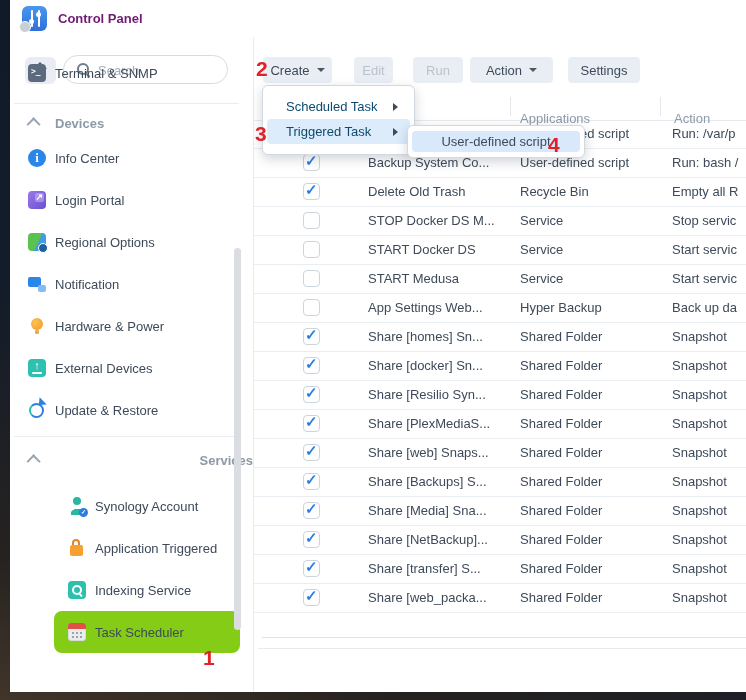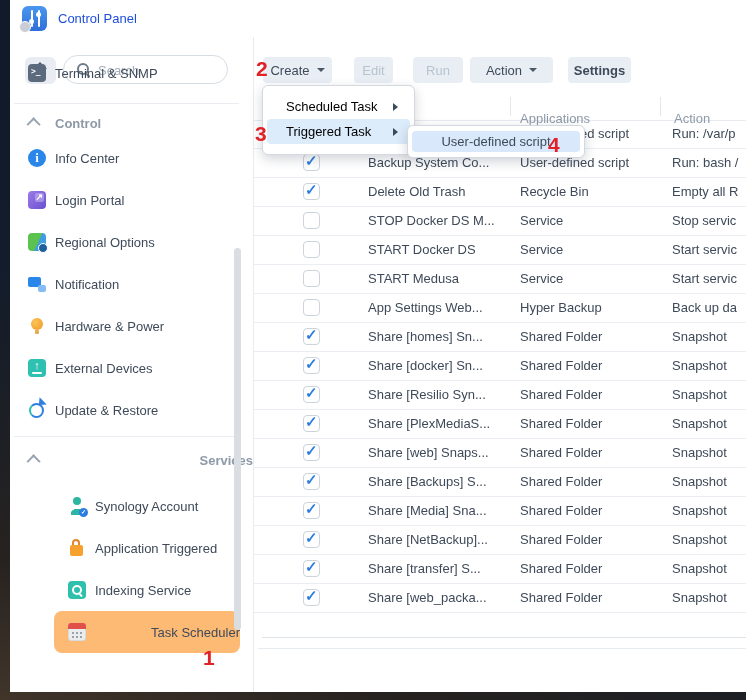--- a/index.html
+++ b/index.html
@@ -12,42 +12,42 @@
 
   
   .titlebar{position:absolute;left:0;top:0;right:0;height:37px;background:#fff;border-bottom:1px solid #e8ecf1;}
   .cp-icon{position:absolute;left:12px;top:6px;width:25px;height:25px;border-radius:6px;
     background:linear-gradient(180deg,#4a97f0,#2e6fd9);}
   .cp-icon::before,.cp-icon::after{content:"";position:absolute;top:4px;bottom:4px;width:2px;background:#fff;border-radius:1px;}
   .cp-icon::before{left:9px;}.cp-icon::after{left:16px;}
   .cp-icon .knob1{position:absolute;left:7px;top:13px;width:5px;height:5px;background:#fff;border-radius:50%;}
   .cp-icon .knob2{position:absolute;left:14px;top:6px;width:5px;height:5px;background:#fff;border-radius:50%;}
   .cp-icon .ball{position:absolute;left:-3px;bottom:-2px;width:10px;height:10px;background:#c9ced6;border:1px solid #fff;border-radius:50%;}
-  .win-title{position:absolute;left:48px;top:0;line-height:37px;font-size:13px;font-weight:normal;color:#1d4ed8;}
+  .win-title{position:absolute;left:48px;top:0;line-height:37px;font-size:13px;font-weight:bold;color:#701a75;}
 
   
   .sidebar{position:absolute;left:0;top:37px;width:243px;bottom:0;background:#fff;border-right:1px solid #e8ecf1;}
   .home-btn{position:absolute;left:15px;top:20px;width:31px;height:27px;background:#e9edf3;border-radius:6px;}
   .home-glyph{position:absolute;left:0;top:0;width:100%;height:100%;}
   .home-glyph::before{content:"";position:absolute;left:8px;top:5px;width:0;height:0;
     border-left:7px solid transparent;border-right:7px solid transparent;border-bottom:7px solid #4d5a68;}
   .home-glyph::after{content:"";position:absolute;left:10px;top:11px;width:10px;height:8px;background:#4d5a68;}
   .search-box{position:absolute;left:53px;top:18px;width:165px;height:29px;background:#fff;
     border:1px solid #d5dce4;border-radius:15px;box-sizing:border-box;}
   .mag{position:absolute;left:13px;top:7px;width:14px;height:14px;}
   .mag::before{content:"";position:absolute;left:0;top:0;width:8px;height:8px;border:2px solid #6f7b88;border-radius:50%;}
   .mag::after{content:"";position:absolute;left:10px;top:10px;width:5px;height:2px;background:#6f7b88;border-radius:1px;
     transform:rotate(45deg);transform-origin:0 0;}
   .search-input{position:absolute;left:32px;top:1px;width:120px;height:25px;border:none;outline:none;
     font-family:"Liberation Sans",sans-serif;font-size:13px;color:#3e4a59;background:transparent;}
   .search-input::placeholder{color:#a4aeba;}
 
   .sb-row{position:absolute;left:0;right:0;}
   .sb-item{display:flex;align-items:center;height:42px;margin:0 13px 0 4px;padding-left:14px;border-radius:8px;}
-  .sb-item.selected{background:#fdba74;justify-content:space-between;}
+  .sb-item.selected{background:#84cc16;}
   .sb-label{font-size:13px;color:#3e4a59;white-space:nowrap;}
   .sec-header{position:absolute;left:0;right:0;height:32px;display:flex;align-items:center;padding-left:20px;}
   .chev{width:8px;height:8px;border-left:2px solid #98a4b1;border-top:2px solid #98a4b1;transform:rotate(45deg) translateY(2px);margin-right:15px;}
   .sec-label{font-size:13px;font-weight:bold;color:#8d99a7;}
   .sb-divider{position:absolute;left:4px;right:14px;height:1px;background:#e9edf1;}
   .sb-scrollbar{position:absolute;left:224px;top:248px;width:7px;height:382px;background:#dadde1;border-radius:4px;}
 
   
   .ic{width:18px;height:18px;position:relative;flex:0 0 18px;margin-right:9px;}
   .terminal-icon{background:#5b6b7d;border-radius:4px;}
@@ -91,21 +91,21 @@
   
   .main{position:absolute;left:244px;top:37px;right:0;bottom:0;background:#fff;}
   .toolbar{position:absolute;left:0;top:0;right:0;height:56px;}
   .tb-btn{position:absolute;top:20px;height:26px;background:#e9eef5;border-radius:4px;
     display:flex;align-items:center;justify-content:center;font-size:13px;color:#3e4a59;box-sizing:border-box;}
   .tb-btn.disabled{color:#b9c3cd;}
   .tb-btn:nth-of-type(1){left:9px;width:69px;}
   .tb-btn:nth-of-type(2){left:100px;width:39px;}
   .tb-btn:nth-of-type(3){left:159px;width:50px;}
   .tb-btn:nth-of-type(4){left:216px;width:83px;}
-  .tb-btn:nth-of-type(5){left:314px;width:63px;font-weight:bold;}
+  .tb-btn:nth-of-type(5){left:314px;width:72px;}
   .caret{display:none;width:0;height:0;border-left:4px solid transparent;border-right:4px solid transparent;
     border-top:4px solid #4a5866;margin-left:7px;}
   .caret.on{display:inline-block;}
 
   .thead{position:absolute;left:0;top:56px;right:0;height:27px;border-bottom:1px solid #e7ebef;}
   .th{position:absolute;top:0;line-height:27px;font-size:13px;color:#8e9aa9;white-space:nowrap;margin-top:12px;}
   .th-app{left:266px;}
   .th-action{left:420px;}
   .th-sep{position:absolute;top:4px;width:1px;height:19px;background:#e3e8ed;}
   .th-sep1{left:256px;}.th-sep2{left:406px;}
@@ -118,21 +118,21 @@
   .c-name{left:114px;width:150px;}
   .c-app{left:266px;width:148px;}
   .c-action{left:418px;right:0;}
   .bot-line1{position:absolute;left:8px;right:0;top:600px;height:1px;background:#dfe4ea;}
   .bot-line2{position:absolute;left:4px;right:0;top:611px;height:1px;background:#e6ebf0;}
 
   
   .menu1{position:absolute;left:252px;top:85px;width:153px;height:70px;background:#fff;z-index:50;
     border:1px solid #d3d9e0;border-radius:6px;box-shadow:0 4px 12px rgba(50,60,80,.22);box-sizing:border-box;padding-top:8px;}
   .m-item{height:25px;margin:0 4px;border-radius:4px;display:flex;align-items:center;padding-left:19px;
-    font-size:13px;color:#000000;white-space:nowrap;}
+    font-size:13px;color:#0c4a6e;white-space:nowrap;}
   .m-item.hl{background:#dcecfb;}
   .marr{width:0;height:0;border-top:4px solid transparent;border-bottom:4px solid transparent;
     border-left:5px solid #3e4a59;margin-left:auto;margin-right:12px;}
   .menu2{position:absolute;left:397px;top:125px;width:178px;height:33px;background:#fff;z-index:51;
     border:1px solid #d3d9e0;border-radius:6px;box-shadow:0 4px 12px rgba(50,60,80,.22);box-sizing:border-box;padding:5px 4px;}
   .m2-item{height:21px;border-radius:4px;display:flex;align-items:center;justify-content:center;
     font-size:13px;color:#3e4a59;white-space:nowrap;}
   .m2-item.hl{background:#d9e9fb;}
 
   
@@ -169,21 +169,21 @@
   <div class="sb-item">
     <span class="ic terminal-icon"></span>
     <span class="sb-label">Terminal &amp; SNMP</span>
   </div>
 </div>
 
     <div class="sb-divider" style="top:66px;"></div>
 
     <div class="sec-header" style="top:70px;">
       <span class="chev"></span>
-      <span class="sec-label">Control</span>
+      <span class="sec-label">Devices</span>
     </div>
     <div class="sb-row" style="top:100px;">
   <div class="sb-item">
     <span class="ic info-center-icon"></span>
     <span class="sb-label">Info Center</span>
   </div>
 
   <div class="sb-item">
     <span class="ic login-portal-icon"></span>
     <span class="sb-label">Login Portal</span>

